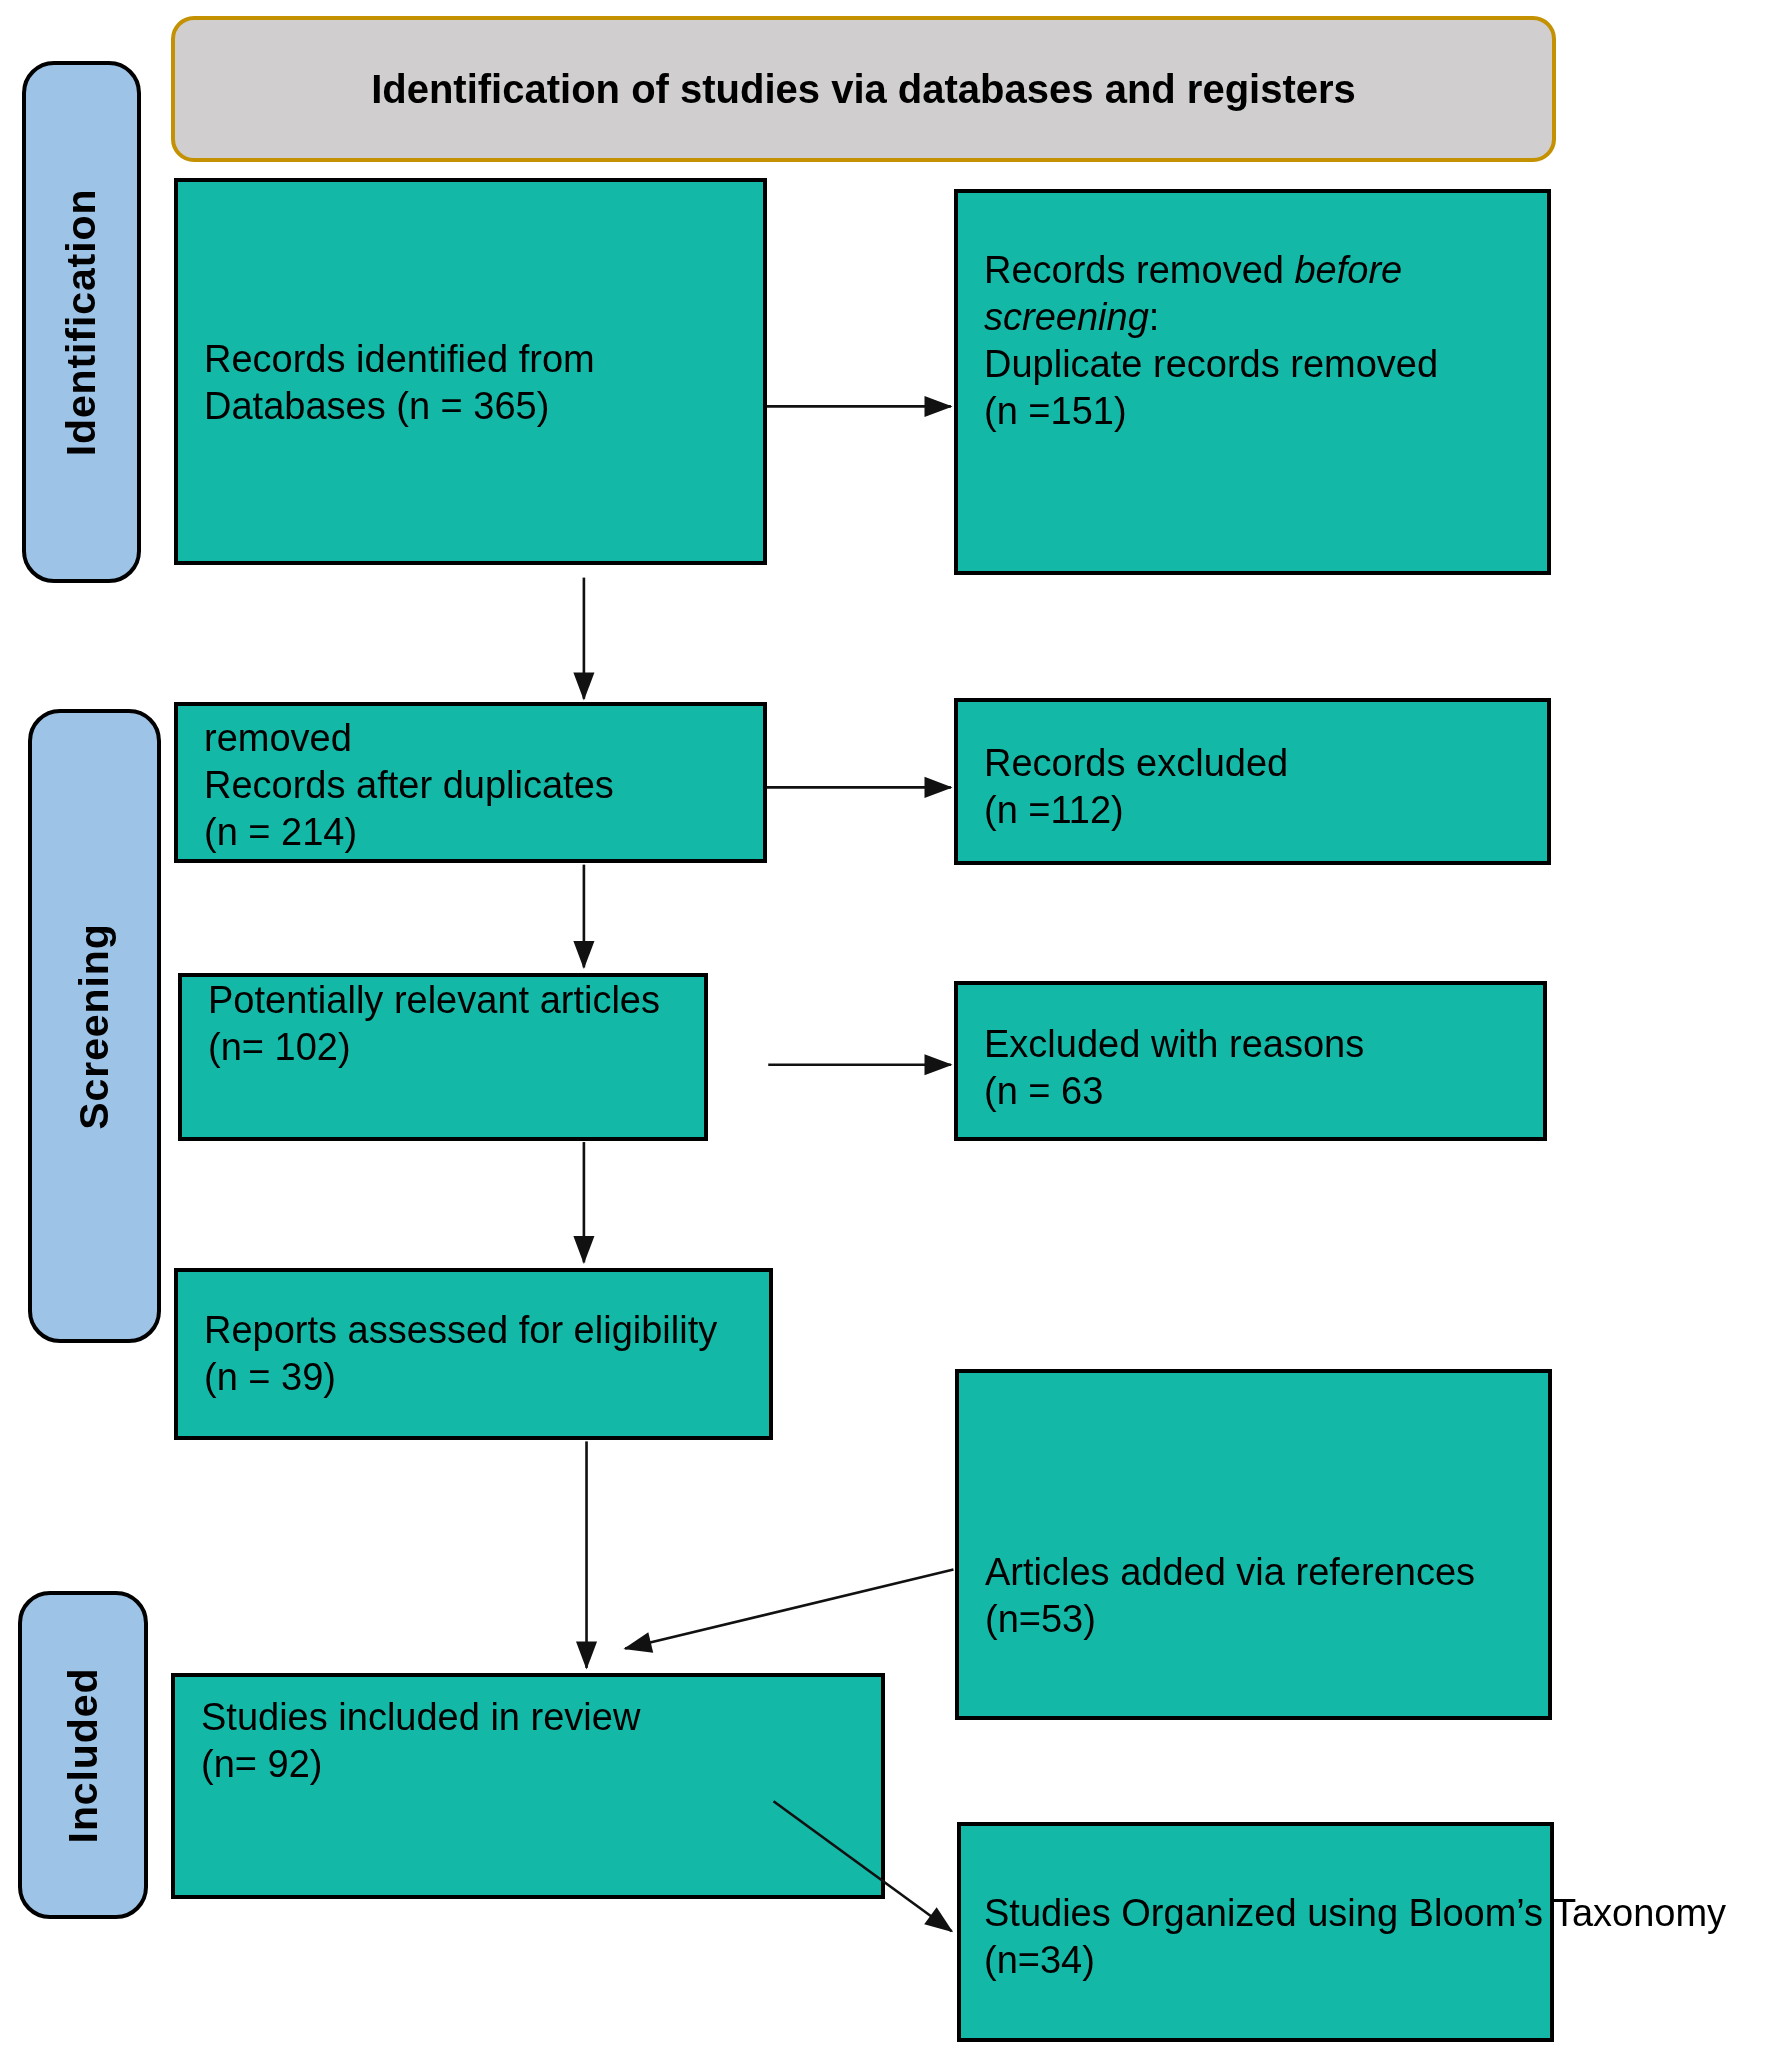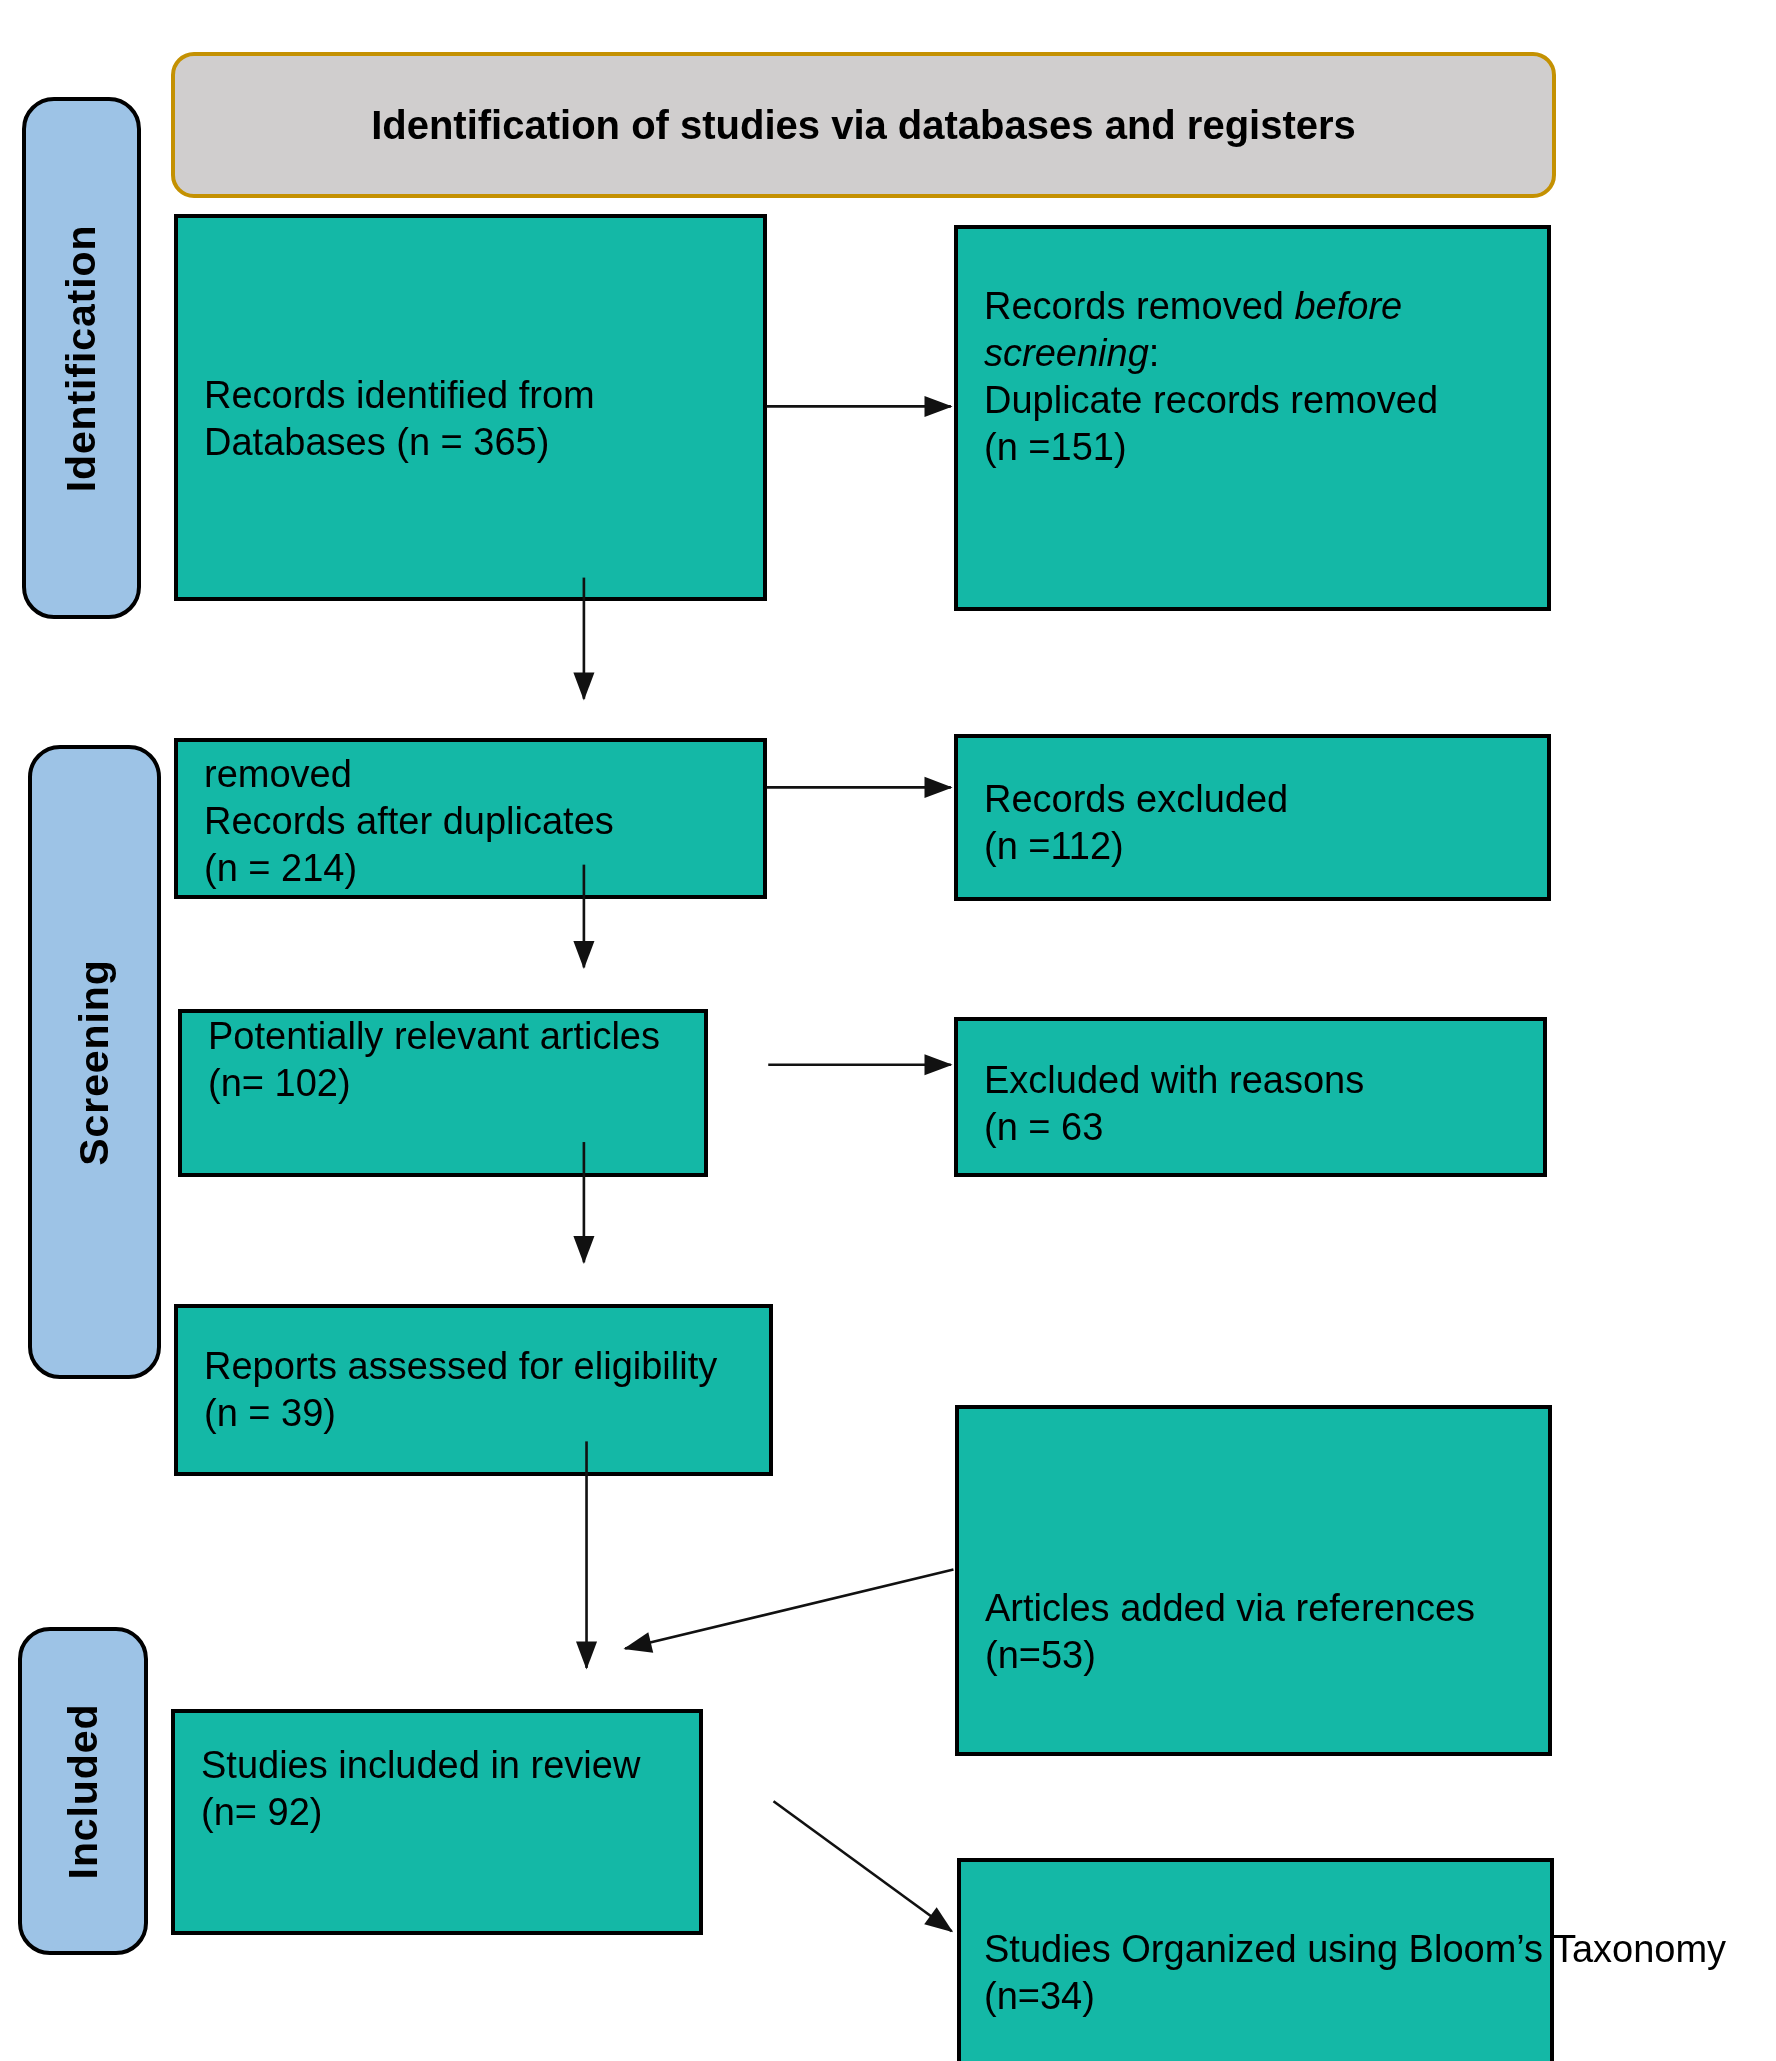--- a/index.html
+++ b/index.html
@@ -4,21 +4,21 @@
 <style>
   html,body{margin:0;padding:0;background:#ffffff;}
   #canvas{
     position:relative;
     width:1777px;height:2062px;
     background:#ffffff;
     font-family:"Liberation Sans", sans-serif;
     color:#000;
     overflow:hidden;
   }
-  .abs{position:absolute;box-sizing:border-box;margin-top:36px;}
+  .abs{position:absolute;box-sizing:border-box;}
   .header{
     border:4.4px solid var(--gold);
     background:var(--hdrfill);
     border-radius:23px;
     display:flex;align-items:center;justify-content:center;
     font-weight:bold;font-size:40px;
   }
   .sidebar{
     background:var(--blue);
     border:4.4px solid #000;
@@ -76,21 +76,21 @@
   <div class="abs box" style="left:178px;top:973px;width:530px;height:168px;">
     <div class="tline">Potentially relevant articles</div>
     <div class="tline">(n= 102)</div>
   </div>
 
   <div class="abs box" style="left:174px;top:1268px;width:599px;height:172px;padding-top:35px;">
     <div class="tline">Reports assessed for eligibility</div>
     <div class="tline">(n = 39)</div>
   </div>
 
-  <div class="abs box" style="left:171px;top:1673px;width:532px;height:226px;padding-top:29px;">
+  <div class="abs box" style="left:171px;top:1673px;width:714px;height:226px;padding-top:17px;">
     <div class="tline">Studies included in review</div>
     <div class="tline">(n= 92)</div>
   </div>
 
   <div class="abs box" style="left:954px;top:189px;width:597px;height:386px;padding-top:54px;">
     <div class="tline"><span>Records removed </span><i>before</i></div>
     <div class="tline"><i>screening</i><span>:</span></div>
     <div class="tline">Duplicate records removed</div>
     <div class="tline">(n =151)</div>
   </div>

